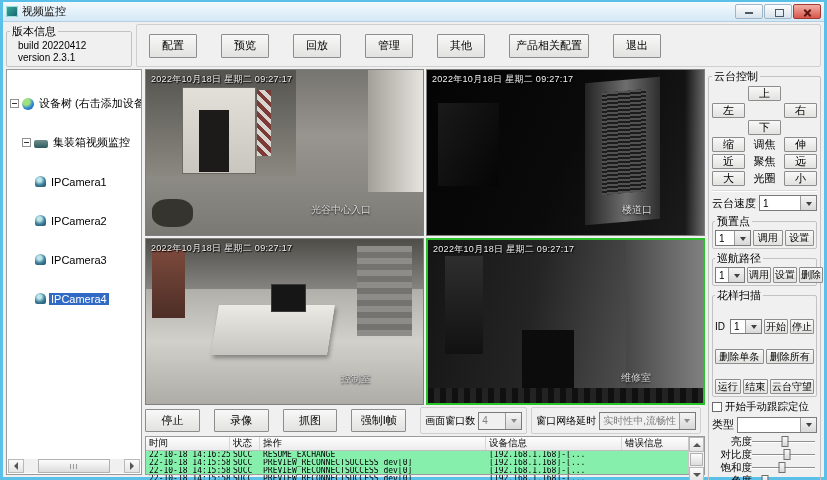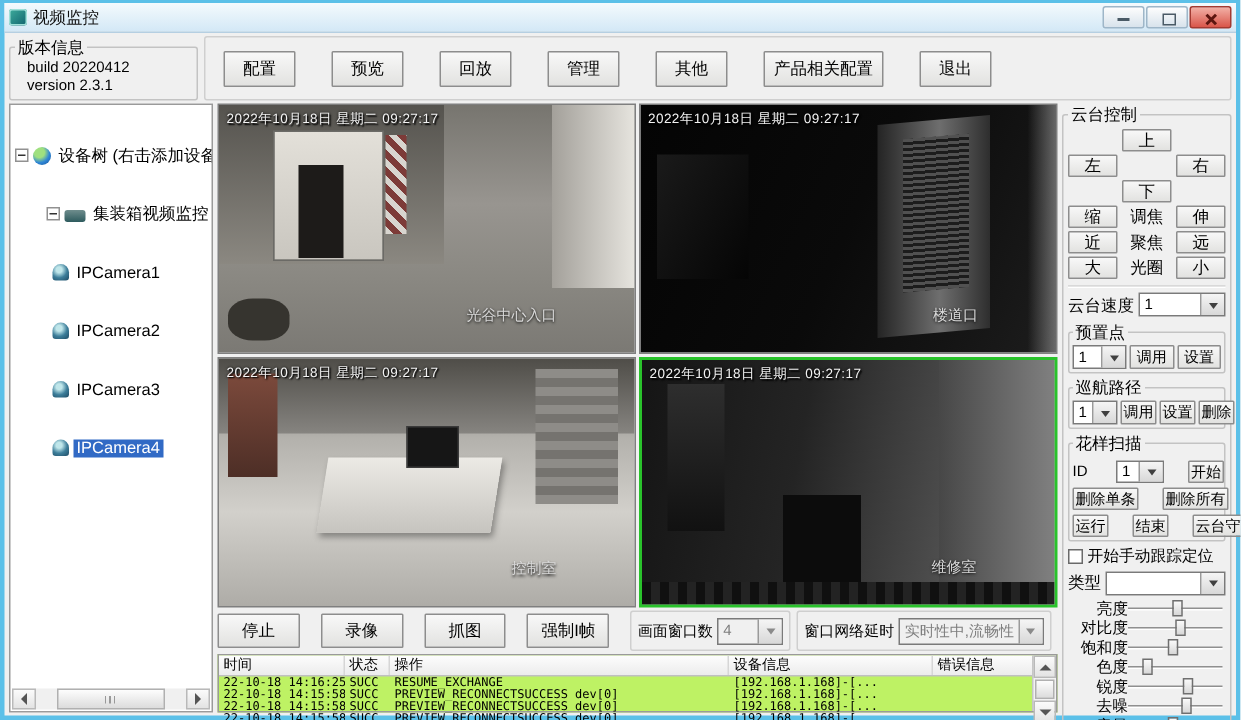--- a/index.html
+++ b/index.html
@@ -52,21 +52,21 @@
        position:relative;margin:0 3px 0 1px;}
   .exp::before{content:"";position:absolute;left:1px;right:1px;top:3px;height:1px;background:#333;}
   .i-globe{flex:0 0 12px;height:12px;border-radius:50%;margin-right:3px;
            background:radial-gradient(circle at 35% 30%,#9fe07f 0 30%,#2f86d6 60%,#14508f);}
   .i-dvr{flex:0 0 14px;height:8px;border-radius:2px;margin:2px 3px 0 0;
          background:linear-gradient(#6f8d8d,#2e5b5e);}
   .i-cam{flex:0 0 11px;height:11px;margin-right:3px;border-radius:50% 50% 20% 20%;
          background:radial-gradient(circle at 40% 35%,#bfe6ea 0 20%,#3d7e9a 55%,#1d4a63);}
   .tlabel{padding:0 2px;}
   .trow.sel .tlabel{background:#316ac5;color:#fff;}
-  .indent1{margin-left:12px;justify-content:flex-end;} .indent2{margin-left:26px;}
+  .indent1{margin-left:12px;} .indent2{margin-left:26px;}
   .hscroll{position:absolute;left:1px;right:1px;bottom:1px;height:14px;background:#f0f0f0;
            display:flex;align-items:stretch;}
   .harr{flex:0 0 14px;background:linear-gradient(#fbfbfb,#e3e3e3);border:1px solid #b9b9b9;
         display:flex;align-items:center;justify-content:center;}
   .harr.l::before{content:"";border:4px solid transparent;border-right:4px solid #555;margin-left:-4px;}
   .harr.r::before{content:"";border:4px solid transparent;border-left:4px solid #555;margin-right:-4px;}
   .hthumb{flex:1;margin:0 14px;background:linear-gradient(#fdfdfd,#dcdcdc);border:1px solid #b0b0b0;
           position:relative;}
   .hthumb::before{content:"";position:absolute;left:50%;top:4px;width:7px;height:5px;margin-left:-4px;
           background:repeating-linear-gradient(90deg,#999 0 1px,transparent 1px 3px);}
@@ -104,21 +104,21 @@
   .s3 .b{left:34%;bottom:9%;width:19%;height:36%;background:#0c0c0c;}
   .s3 .c{left:0;bottom:0;width:100%;height:9%;background:repeating-linear-gradient(90deg,#101010 0 6px,#232323 6px 12px);}
   .s3 .d{left:6%;top:10%;width:14%;height:60%;background:linear-gradient(#2e2e2e,#111);}
   
   .crow{flex:0 0 26px;display:flex;align-items:center;margin-top:2px;gap:0;}
   .crow .btn{height:23px;width:62px;margin-right:14px;}
   .cgroup{display:flex;align-items:center;height:25px;border:1px solid #cfcfcf;border-radius:2px;
           padding:0 4px;margin-right:4px;font-size:10px;white-space:nowrap;}
   .cgroup .combo{margin-left:3px;}
   
-  .log{flex:1;margin-top:2px;border:1px solid #9a9a9a;background:#bef264;display:flex;min-height:0;}
+  .log{flex:1;margin-top:2px;border:1px solid #9a9a9a;background:#86efac;display:flex;min-height:0;}
   .logmain{flex:1;display:flex;flex-direction:column;min-width:0;}
   .lhead{flex:0 0 13px;display:flex;background:linear-gradient(#fdfdfd,#ececec);border-bottom:1px solid #c0c0c0;}
   .lh{box-sizing:border-box;border-right:1px solid #d6d6d6;padding:0 3px;font-size:9.5px;
       display:flex;align-items:center;overflow:hidden;white-space:nowrap;}
   .lrow{flex:0 0 8px;display:flex;font-family:"DejaVu Sans Mono",monospace;font-size:8px;line-height:8px;}
   .lc{box-sizing:border-box;padding:0 3px;overflow:hidden;white-space:nowrap;}
   .w-time{width:84px;flex:0 0 84px;} .w-st{width:30px;flex:0 0 30px;} .w-op{width:226px;flex:0 0 226px;}
   .w-dev{width:136px;flex:0 0 136px;} .w-err{flex:1;border-right:none;}
   .vscroll{flex:0 0 15px;border-left:1px solid #c6c6c6;background:#f2f2f2;display:flex;flex-direction:column;}
   .varr{flex:0 0 13px;background:linear-gradient(#fbfbfb,#e3e3e3);border:1px solid #b9b9b9;
@@ -134,21 +134,21 @@
   .dirrow .btn,.adjrow .btn{width:33px;height:15px;font-size:11px;}
   .dirsp{width:33px;}
   .adjlab{width:33px;text-align:center;font-size:11px;}
   .hsep{height:0;border-top:1px solid #d9d9d9;box-shadow:0 1px 0 #fff;margin:3px 0;}
   .speedrow{display:flex;align-items:center;height:18px;gap:3px;}
   .speedrow .combo{flex:1;height:16px;}
   .subbox{margin-top:2px;padding:1px 2px 2px 2px;}
   .subrow{display:flex;align-items:center;gap:2px;}
   .subrow .combo{height:16px;}
   .subrow .btn{height:16px;font-size:10px;flex:1;padding:0 1px;}
-  .patrow{display:flex;align-items:center;gap:16px;margin-top:3px;}
+  .patrow{display:flex;align-items:center;gap:2px;margin-top:15px;}
   .patrow .btn{height:15px;font-size:10px;flex:1;padding:0 1px;}
   .chkrow{display:flex;align-items:center;height:14px;margin-top:3px;gap:3px;font-size:10.5px;white-space:nowrap;}
   .chk{width:10px;height:10px;box-sizing:border-box;border:1px solid #6a6a6a;background:#fff;}
   .typerow{display:flex;align-items:center;height:17px;gap:3px;margin-top:2px;}
   .typerow .combo{flex:1;height:16px;}
   .sliders{margin-top:2px;}
   .srow{display:flex;align-items:center;height:13px;}
   .slab{flex:0 0 40px;font-size:10.5px;white-space:nowrap;text-align:right;}
   .track{flex:1;position:relative;height:13px;margin-right:2px;}
   .track::before{content:"";position:absolute;left:0;right:0;top:6px;height:1px;background:#8f8f8f;box-shadow:0 1px 0 #fff;}

